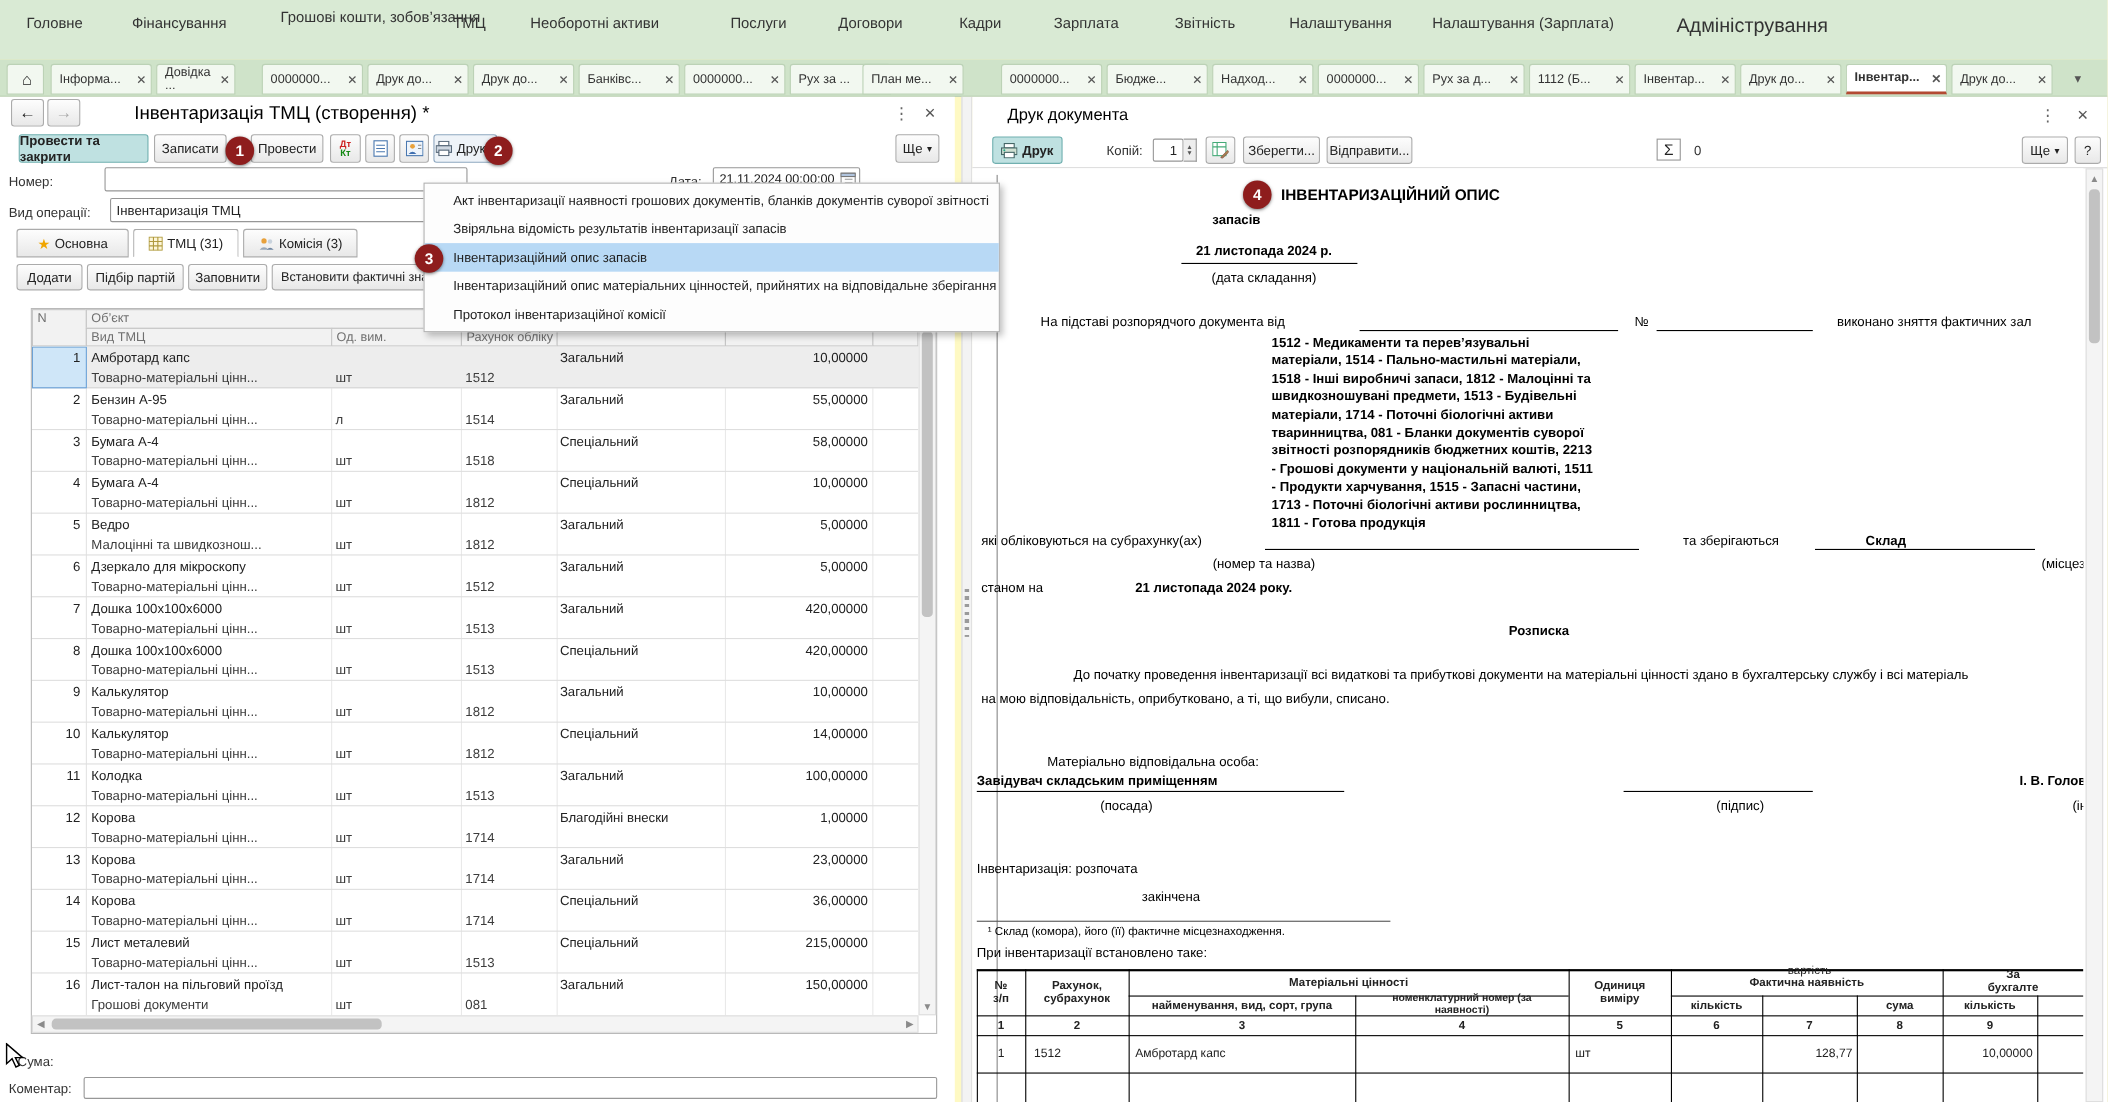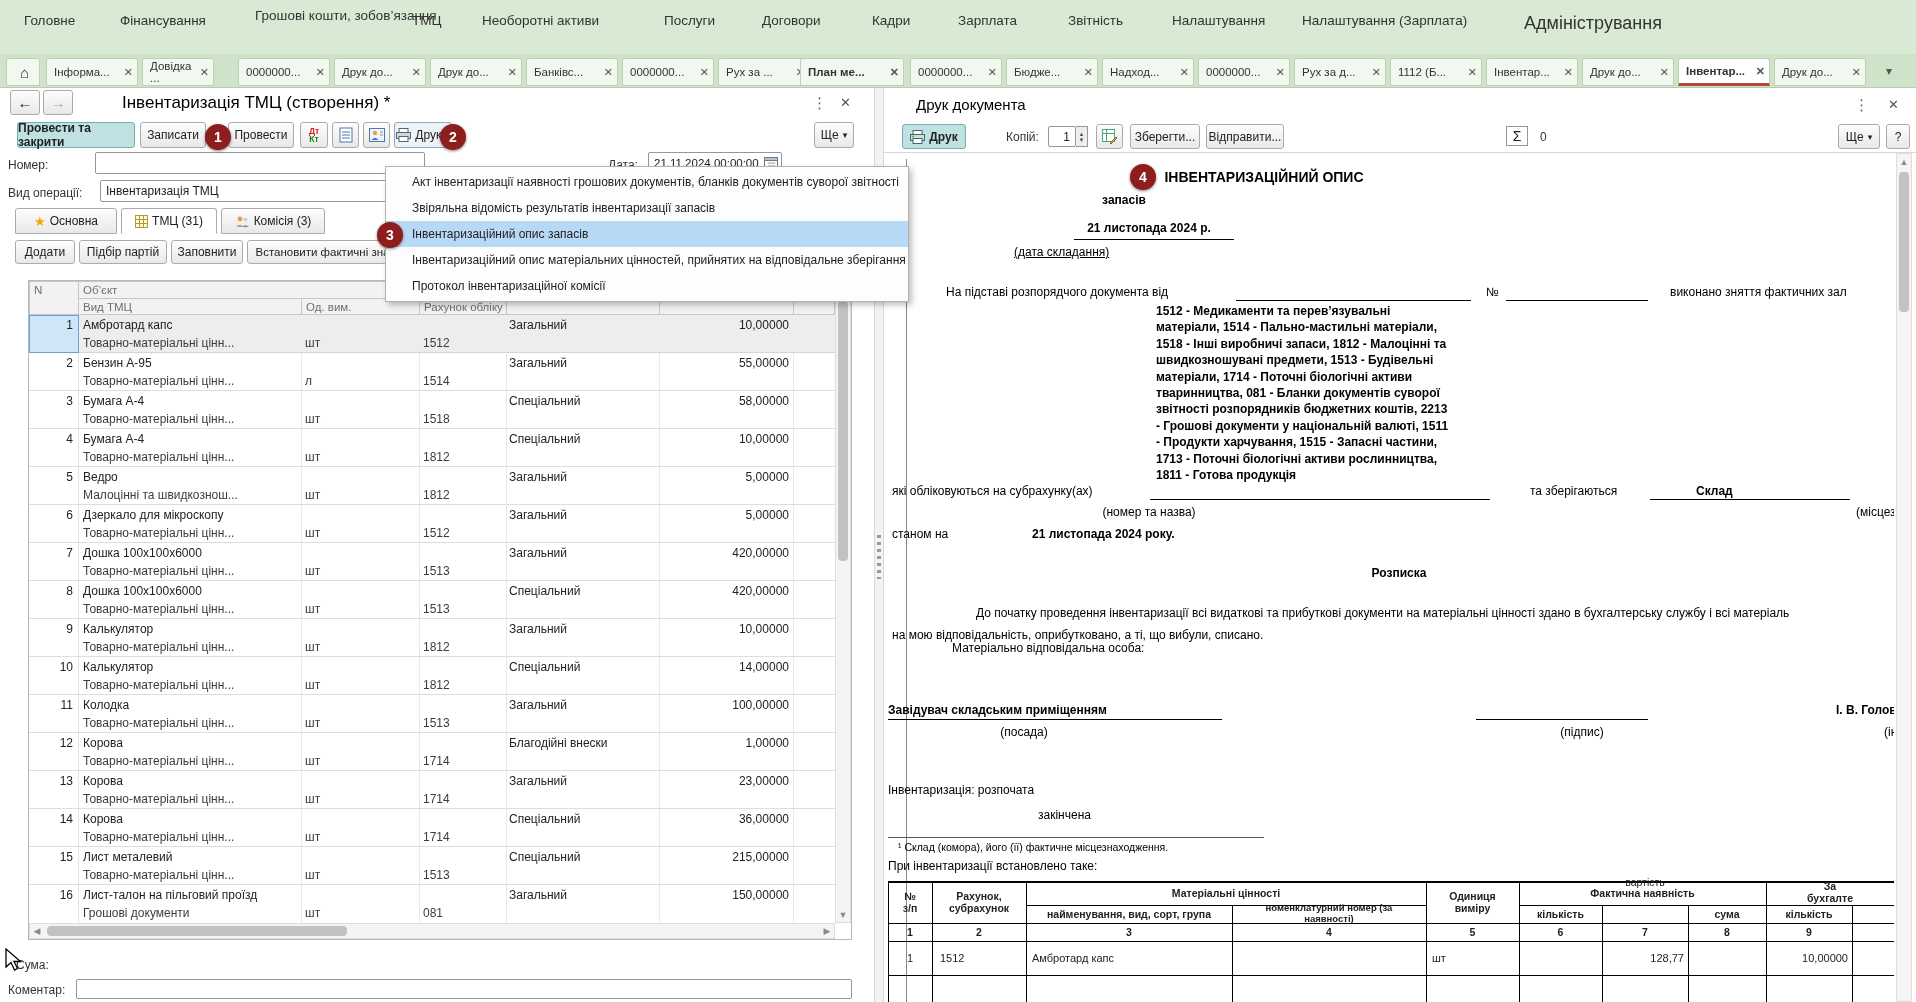--- a/index.html
+++ b/index.html
@@ -1,16 +1,16 @@
 <!DOCTYPE html>
 <html><head>
 <meta charset="utf-8">
 <style>
   html,body{margin:0;padding:0;background:#e9e9e9;font-family:"Liberation Sans",sans-serif;}
-  #app{position:relative;width:1916px;height:1002px;background:#ffffff;overflow:hidden;font-size:12px;color:#222;}
+  #app{position:relative;width:1916px;height:1002px;background:#fef9c3;overflow:hidden;font-size:12px;color:#222;}
   .b{position:absolute;box-sizing:border-box;}
   .pre{white-space:pre-line;}
   .btn{position:absolute;box-sizing:border-box;display:flex;align-items:center;justify-content:center;gap:4px;
        background:linear-gradient(#fdfdfd,#e8e8e8);border:1px solid #ababab;border-radius:3px;font-size:12px;color:#222;}
   .btn.teal{background:#bfe1e1;border-color:#71b0b0;font-weight:bold;}
   .inp{position:absolute;box-sizing:border-box;border:1px solid #979797;background:#fff;font-size:12px;
        padding:2px 5px;font-family:inherit;color:#222;border-radius:2px;}
   .lbl{position:absolute;font-size:12px;color:#333;white-space:nowrap;}
   .tab-top{position:absolute;height:28px;top:58px;box-sizing:border-box;background:#f2f8f0;border:1px solid #bcd2b6;
            border-radius:3px 3px 0 0;display:flex;align-items:center;font-size:11.5px;color:#333;padding:0 4px 0 7px;}
@@ -83,21 +83,21 @@
       <span class="x">✕</span>
     </div>
   <div class="tab-top" style="left:622px;width:92px;">
       <span>0000000...</span>
       <span class="x">✕</span>
     </div>
   <div class="tab-top" style="left:718px;width:92px;">
       <span>Рух за ...</span>
       <span class="x">✕</span>
     </div>
-  <div class="tab-top" style="left:800px;width:104px;font-weight:bold;">
+  <div class="tab-top" style="left:784px;width:92px;">
       <span>План ме...</span>
       <span class="x">✕</span>
     </div>
   <div class="tab-top" style="left:910px;width:92px;">
       <span>0000000...</span>
       <span class="x">✕</span>
     </div>
   <div class="tab-top" style="left:1006px;width:92px;">
       <span>Бюдже...</span>
       <span class="x">✕</span>
@@ -498,21 +498,21 @@
 
   <div class="b" style="left:884px;top:153px;width:1010px;height:849px;background:#fff;overflow:hidden;">
 
     <div class="b" style="left:22px;top:6px;width:1px;height:843px;background:#888;"></div>
 
     <div class="doc bold b" style="left:180px;top:16px;width:400px;text-align:center;font-size:14px;">ІНВЕНТАРИЗАЦІЙНИЙ ОПИС</div>
     <div class="doc bold b" style="left:90px;top:40px;width:300px;text-align:center;">запасів</div>
 
     <div class="doc bold b" style="left:130px;top:68px;width:270px;text-align:center;">21 листопада 2024 р.</div>
     <div class="hl" style="left:190px;top:86px;width:160px;"></div>
-    <div class="doc b" style="left:130px;top:92px;width:270px;text-decoration:underline;">(дата складання)</div>
+    <div class="doc b" style="left:130px;top:92px;width:270px;text-align:center;">(дата складання)</div>
 
     <div class="doc b" style="left:62px;top:132px;">На підставі розпорядчого документа від</div>
     <div class="hl" style="left:352px;top:147px;width:235px;"></div>
     <div class="doc b" style="left:602px;top:132px;">№</div>
     <div class="hl" style="left:622px;top:147px;width:142px;"></div>
     <div class="doc b" style="left:786px;top:132px;white-space:nowrap;">виконано зняття фактичних зал</div>
 
     <div class="doc bold pre b" style="left:272px;top:150px;width:332px;line-height:16.4px;">1512 - Медикаменти та перев’язувальні
 матеріали, 1514 - Пально-мастильні матеріали,
 1518 - Інші виробничі запаси, 1812 - Малоцінні та
@@ -533,21 +533,21 @@
     <div class="doc b" style="left:972px;top:352px;white-space:nowrap;">(місцезнахо</div>
 
     <div class="doc b" style="left:8px;top:374px;">станом  на</div>
     <div class="doc bold b" style="left:148px;top:374px;">21 листопада 2024 року.</div>
 
     <div class="doc bold b" style="left:300px;top:413px;width:430px;text-align:center;">Розписка</div>
 
     <div class="doc b" style="left:92px;top:453px;white-space:nowrap;">До початку проведення інвентаризації всі видаткові та прибуткові документи на матеріальні цінності здано в бухгалтерську службу і всі матеріаль</div>
     <div class="doc b" style="left:8px;top:475px;">на мою відповідальність, оприбутковано, а ті, що вибули, списано.</div>
 
-    <div class="doc b" style="left:68px;top:488px;">Матеріально відповідальна особа:</div>
+    <div class="doc b" style="left:68px;top:532px;">Матеріально відповідальна особа:</div>
 
     <div class="doc bold b" style="left:4px;top:550px;">Завідувач складським приміщенням</div>
     <div class="hl" style="left:4px;top:566px;width:334px;"></div>
     <div class="hl" style="left:592px;top:566px;width:172px;"></div>
     <div class="doc bold b" style="left:952px;top:550px;white-space:nowrap;">І. В. Головко</div>
     <div class="doc b" style="left:60px;top:572px;width:160px;text-align:center;">(посада)</div>
     <div class="doc b" style="left:638px;top:572px;width:120px;text-align:center;">(підпис)</div>
     <div class="doc b" style="left:1000px;top:572px;white-space:nowrap;">(ін</div>
 
     <div class="doc b" style="left:4px;top:630px;">Інвентаризація: розпочата</div>

